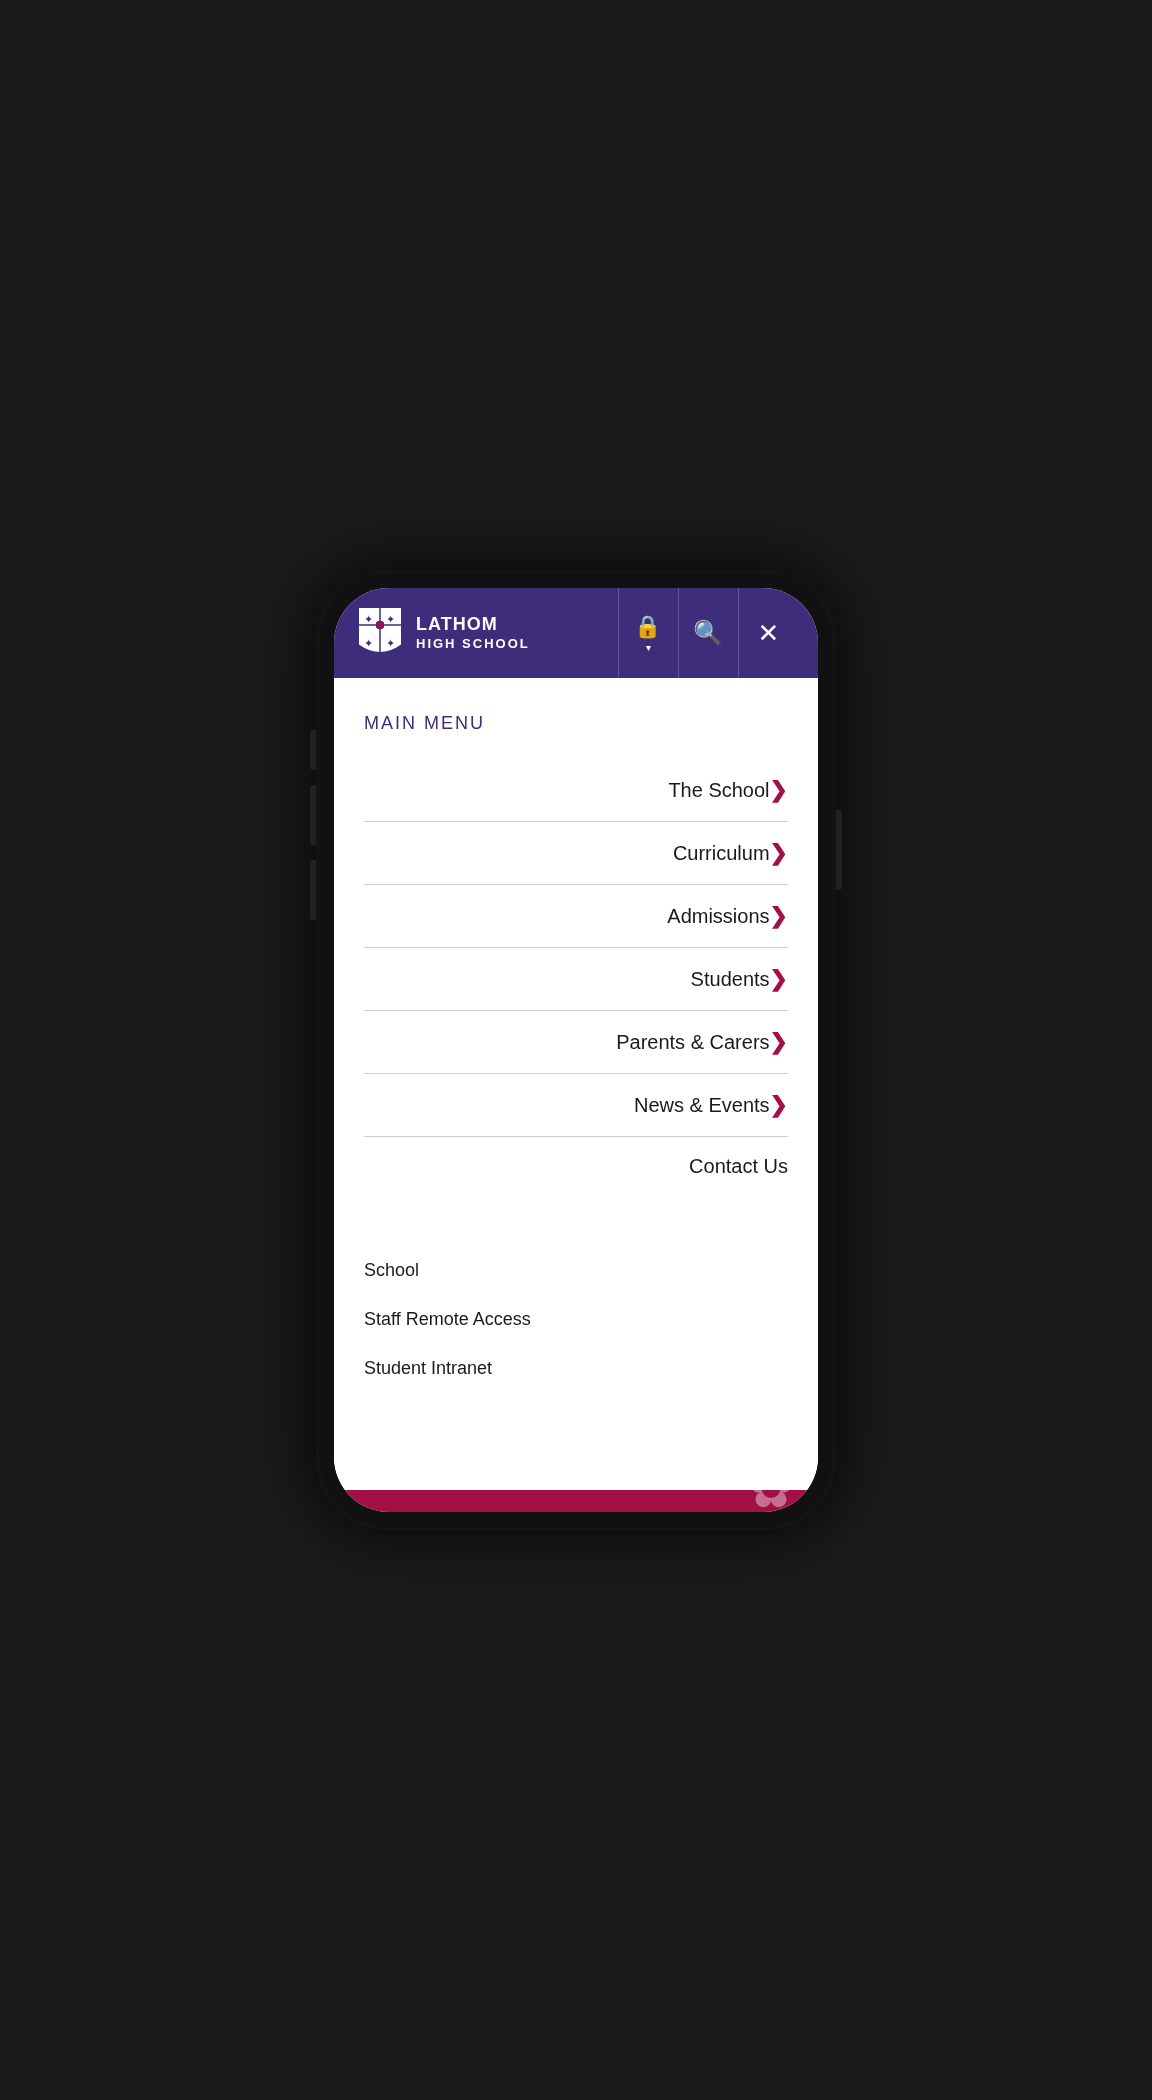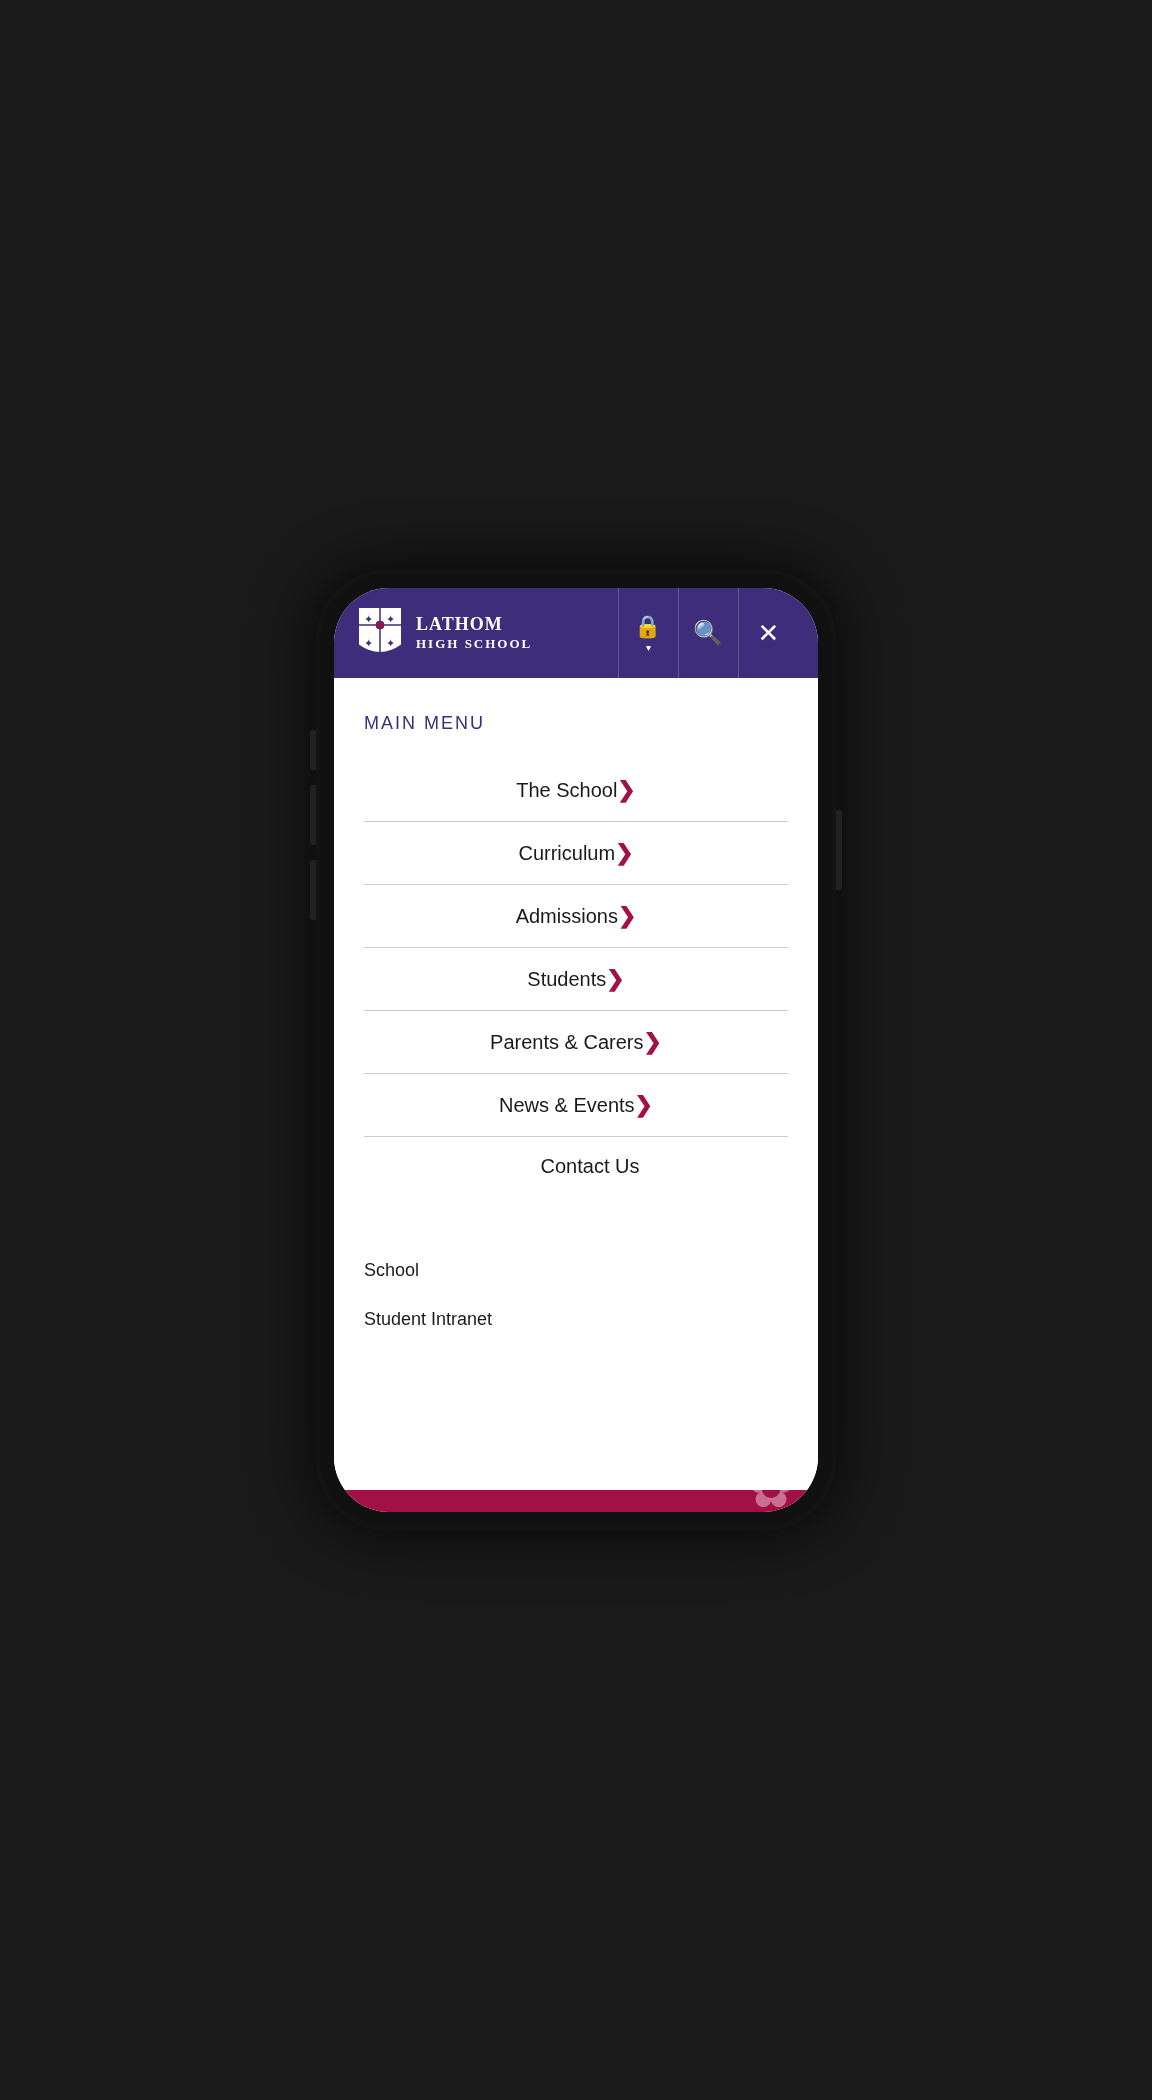--- a/index.html
+++ b/index.html
@@ -75,21 +75,20 @@
       margin-right: 10px;
       flex-shrink: 0;
     }
 
     .school-name {
       color: white;
       font-weight: bold;
       font-size: 16px;
       line-height: 1.3;
       letter-spacing: 1px;
-      font-family: Liberation Serif, serif;
     }
 
     .school-name .line1 { display: block; font-size: 18px; }
     .school-name .line2 { display: block; font-size: 13px; letter-spacing: 2px; }
 
     .header-icons {
       display: flex;
       align-items: center;
       gap: 0;
     }
@@ -135,21 +134,21 @@
     }
 
     .nav-menu {
       list-style: none;
       margin-bottom: 40px;
     }
 
     .nav-item {
       display: flex;
       align-items: center;
-      justify-content: center;
+      justify-content: flex-end;
       padding: 18px 0;
       border-bottom: 1px solid #ccc;
       cursor: pointer;
     }
 
     .nav-item:last-child {
       border-bottom: none;
       margin-left: 28px;
     }
 
@@ -281,20 +280,23 @@
         <li class="nav-item">
           <span class="nav-item-label">Contact Us</span>
         </li>
       </ul>
 
       <ul class="secondary-links">
         <li class="secondary-link-item">
           <span class="secondary-link-label">School</span>
         </li>
         <li class="secondary-link-item">
+          <span class="secondary-link-label">Staff Remote Access</span>
+        </li>
+        <li class="secondary-link-item">
           <span class="secondary-link-label">Student Intranet</span>
         </li>
       </ul>
     </div>
 
     <div class="footer-bar">
       <svg class="footer-decoration" viewBox="0 0 60 60" xmlns="http://www.w3.org/2000/svg">
         <text x="0" y="55" font-size="55" fill="white" font-family="serif">✿</text>
       </svg>
     </div>

